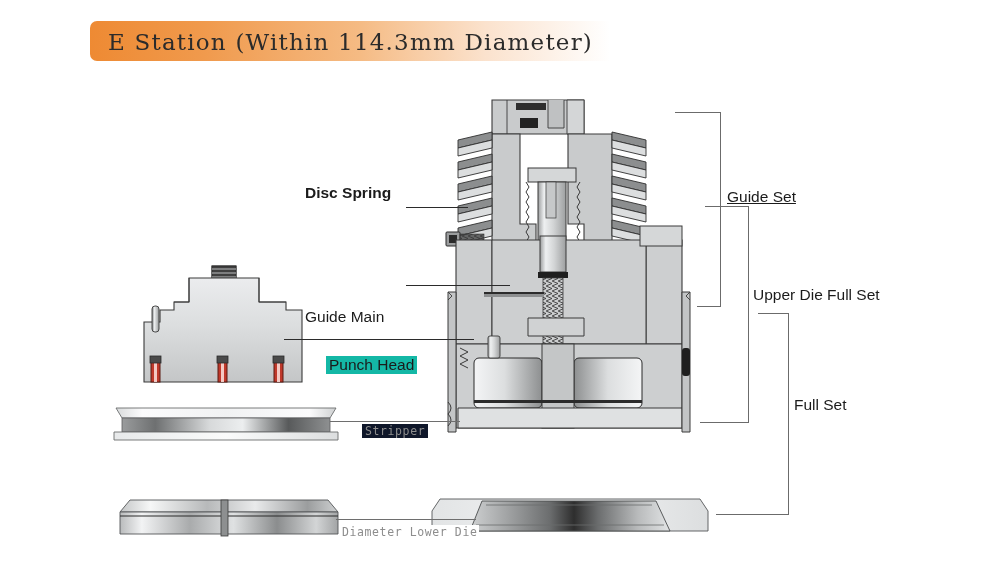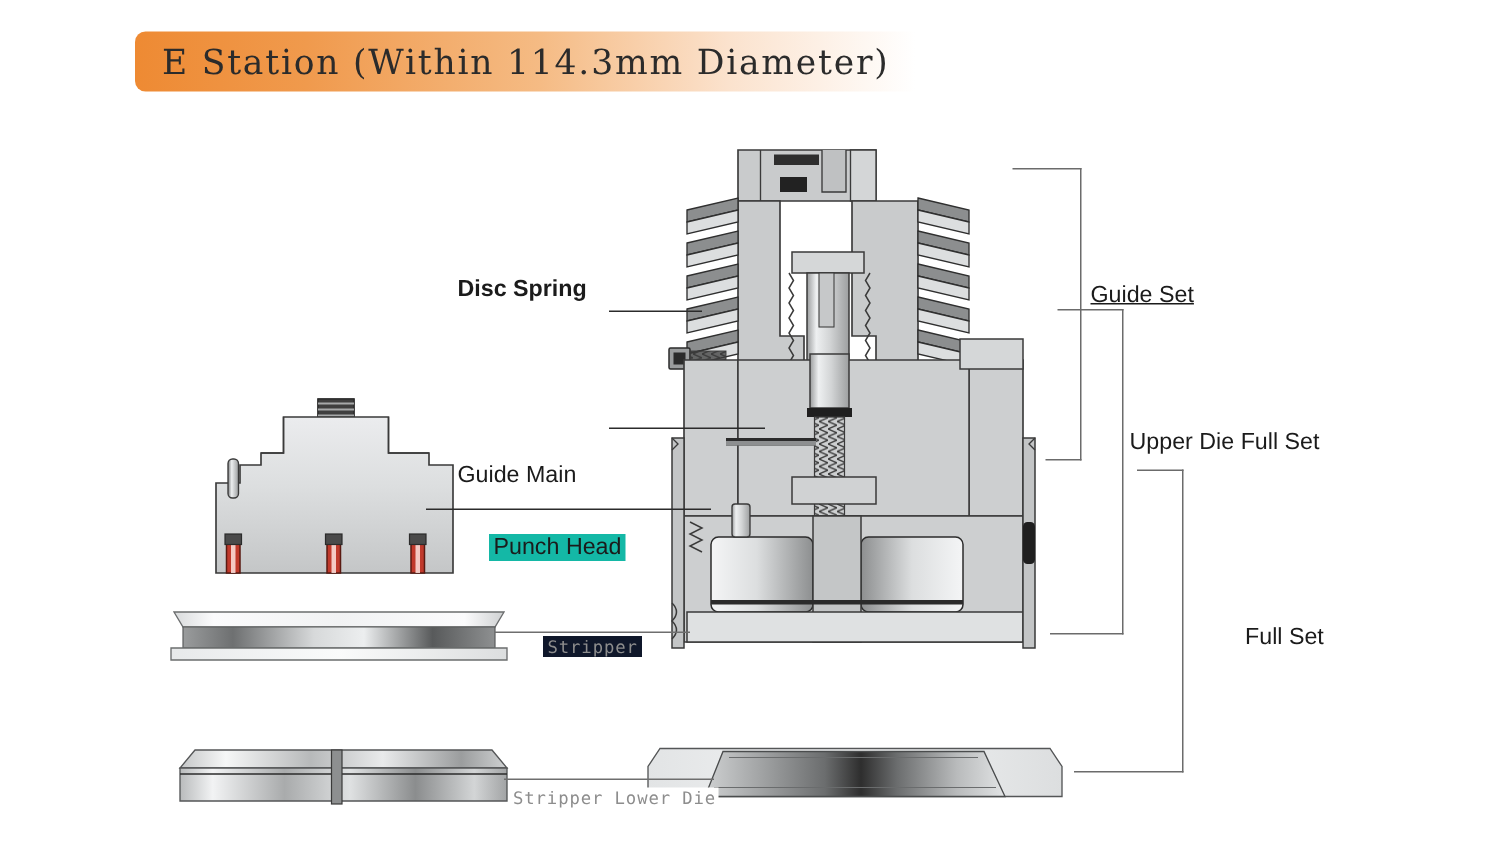--- a/index.html
+++ b/index.html
@@ -338,30 +338,30 @@
   <div class="leader" style="left:406px;top:285px;width:104px;"></div>
   <div class="lbl" style="left:305px;top:276px;margin-top:32px;">Guide Main</div>
 
   <div class="leader" style="left:284px;top:339px;width:190px;"></div>
   <div class="lbl" style="left:326px;top:321px;background:#14b8a6;padding:0 3px;margin-top:35px;">Punch Head</div>
 
   <div class="leader-thin" style="left:330px;top:421px;width:130px;"></div>
   <div class="lbl-mono" style="left:362px;top:424px;background:#0f172a;padding:0 3px;">Stripper</div>
 
   <div class="leader-thin" style="left:336px;top:519px;width:140px;"></div>
-  <div class="lbl-mono" style="left:340px;top:525px;background:#fff;padding:0 2px;">Stripper Lower Die</div>
+  <div class="lbl-mono" style="left:340px;top:525px;background:#fff;padding:0 2px;">Diameter Lower Die</div>
 
   <div class="brkline" style="left:675px;top:112px;width:46px;height:1px;"></div>
   <div class="brkline" style="left:720px;top:112px;width:1px;height:195px;"></div>
   <div class="brkline" style="left:697px;top:306px;width:24px;height:1px;"></div>
   <div class="lbl" style="left:727px;top:188px;text-decoration:underline;">Guide Set</div>
 
   <div class="brkline" style="left:705px;top:206px;width:44px;height:1px;"></div>
   <div class="brkline" style="left:748px;top:206px;width:1px;height:217px;"></div>
   <div class="brkline" style="left:700px;top:422px;width:49px;height:1px;"></div>
   <div class="lbl" style="left:753px;top:286px;">Upper Die Full Set</div>
 
   <div class="brkline" style="left:758px;top:313px;width:31px;height:1px;"></div>
   <div class="brkline" style="left:788px;top:313px;width:1px;height:202px;"></div>
   <div class="brkline" style="left:716px;top:514px;width:73px;height:1px;"></div>
-  <div class="lbl" style="left:794px;top:416px;margin-left:36px;">Full Set</div>
+  <div class="lbl" style="left:794px;top:396px;">Full Set</div>
 
 </div>
 
 </body></html>

